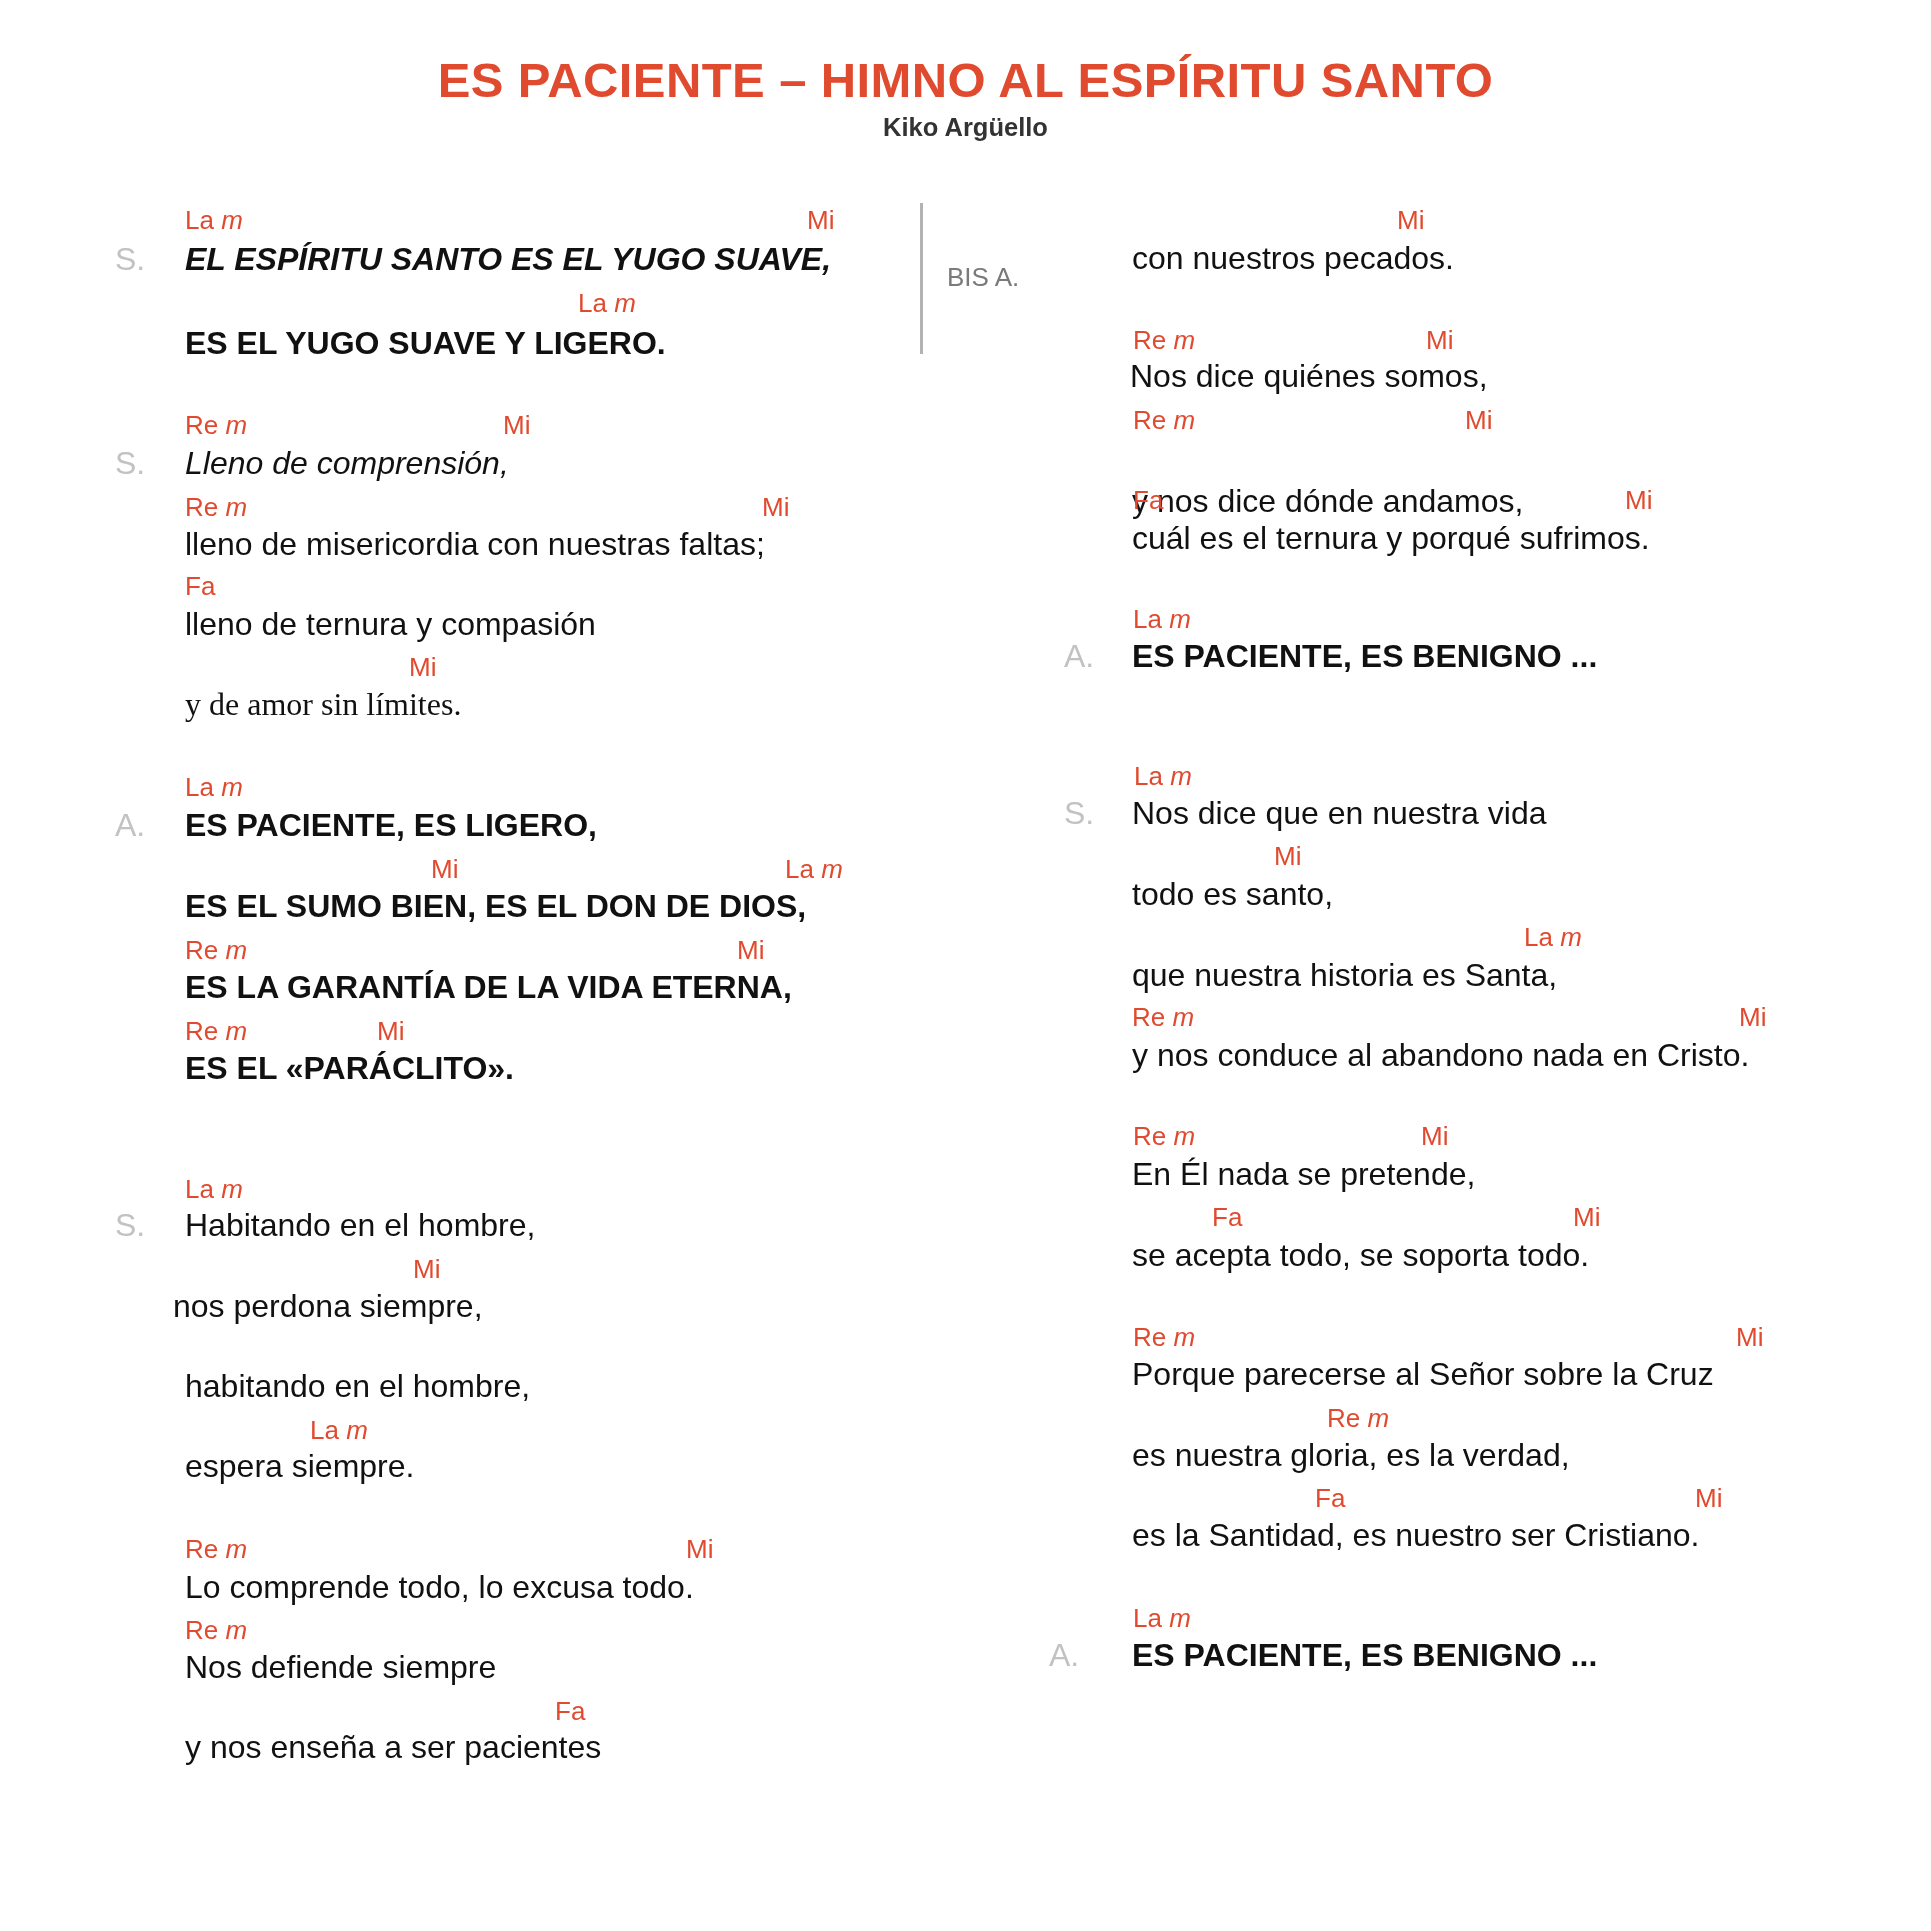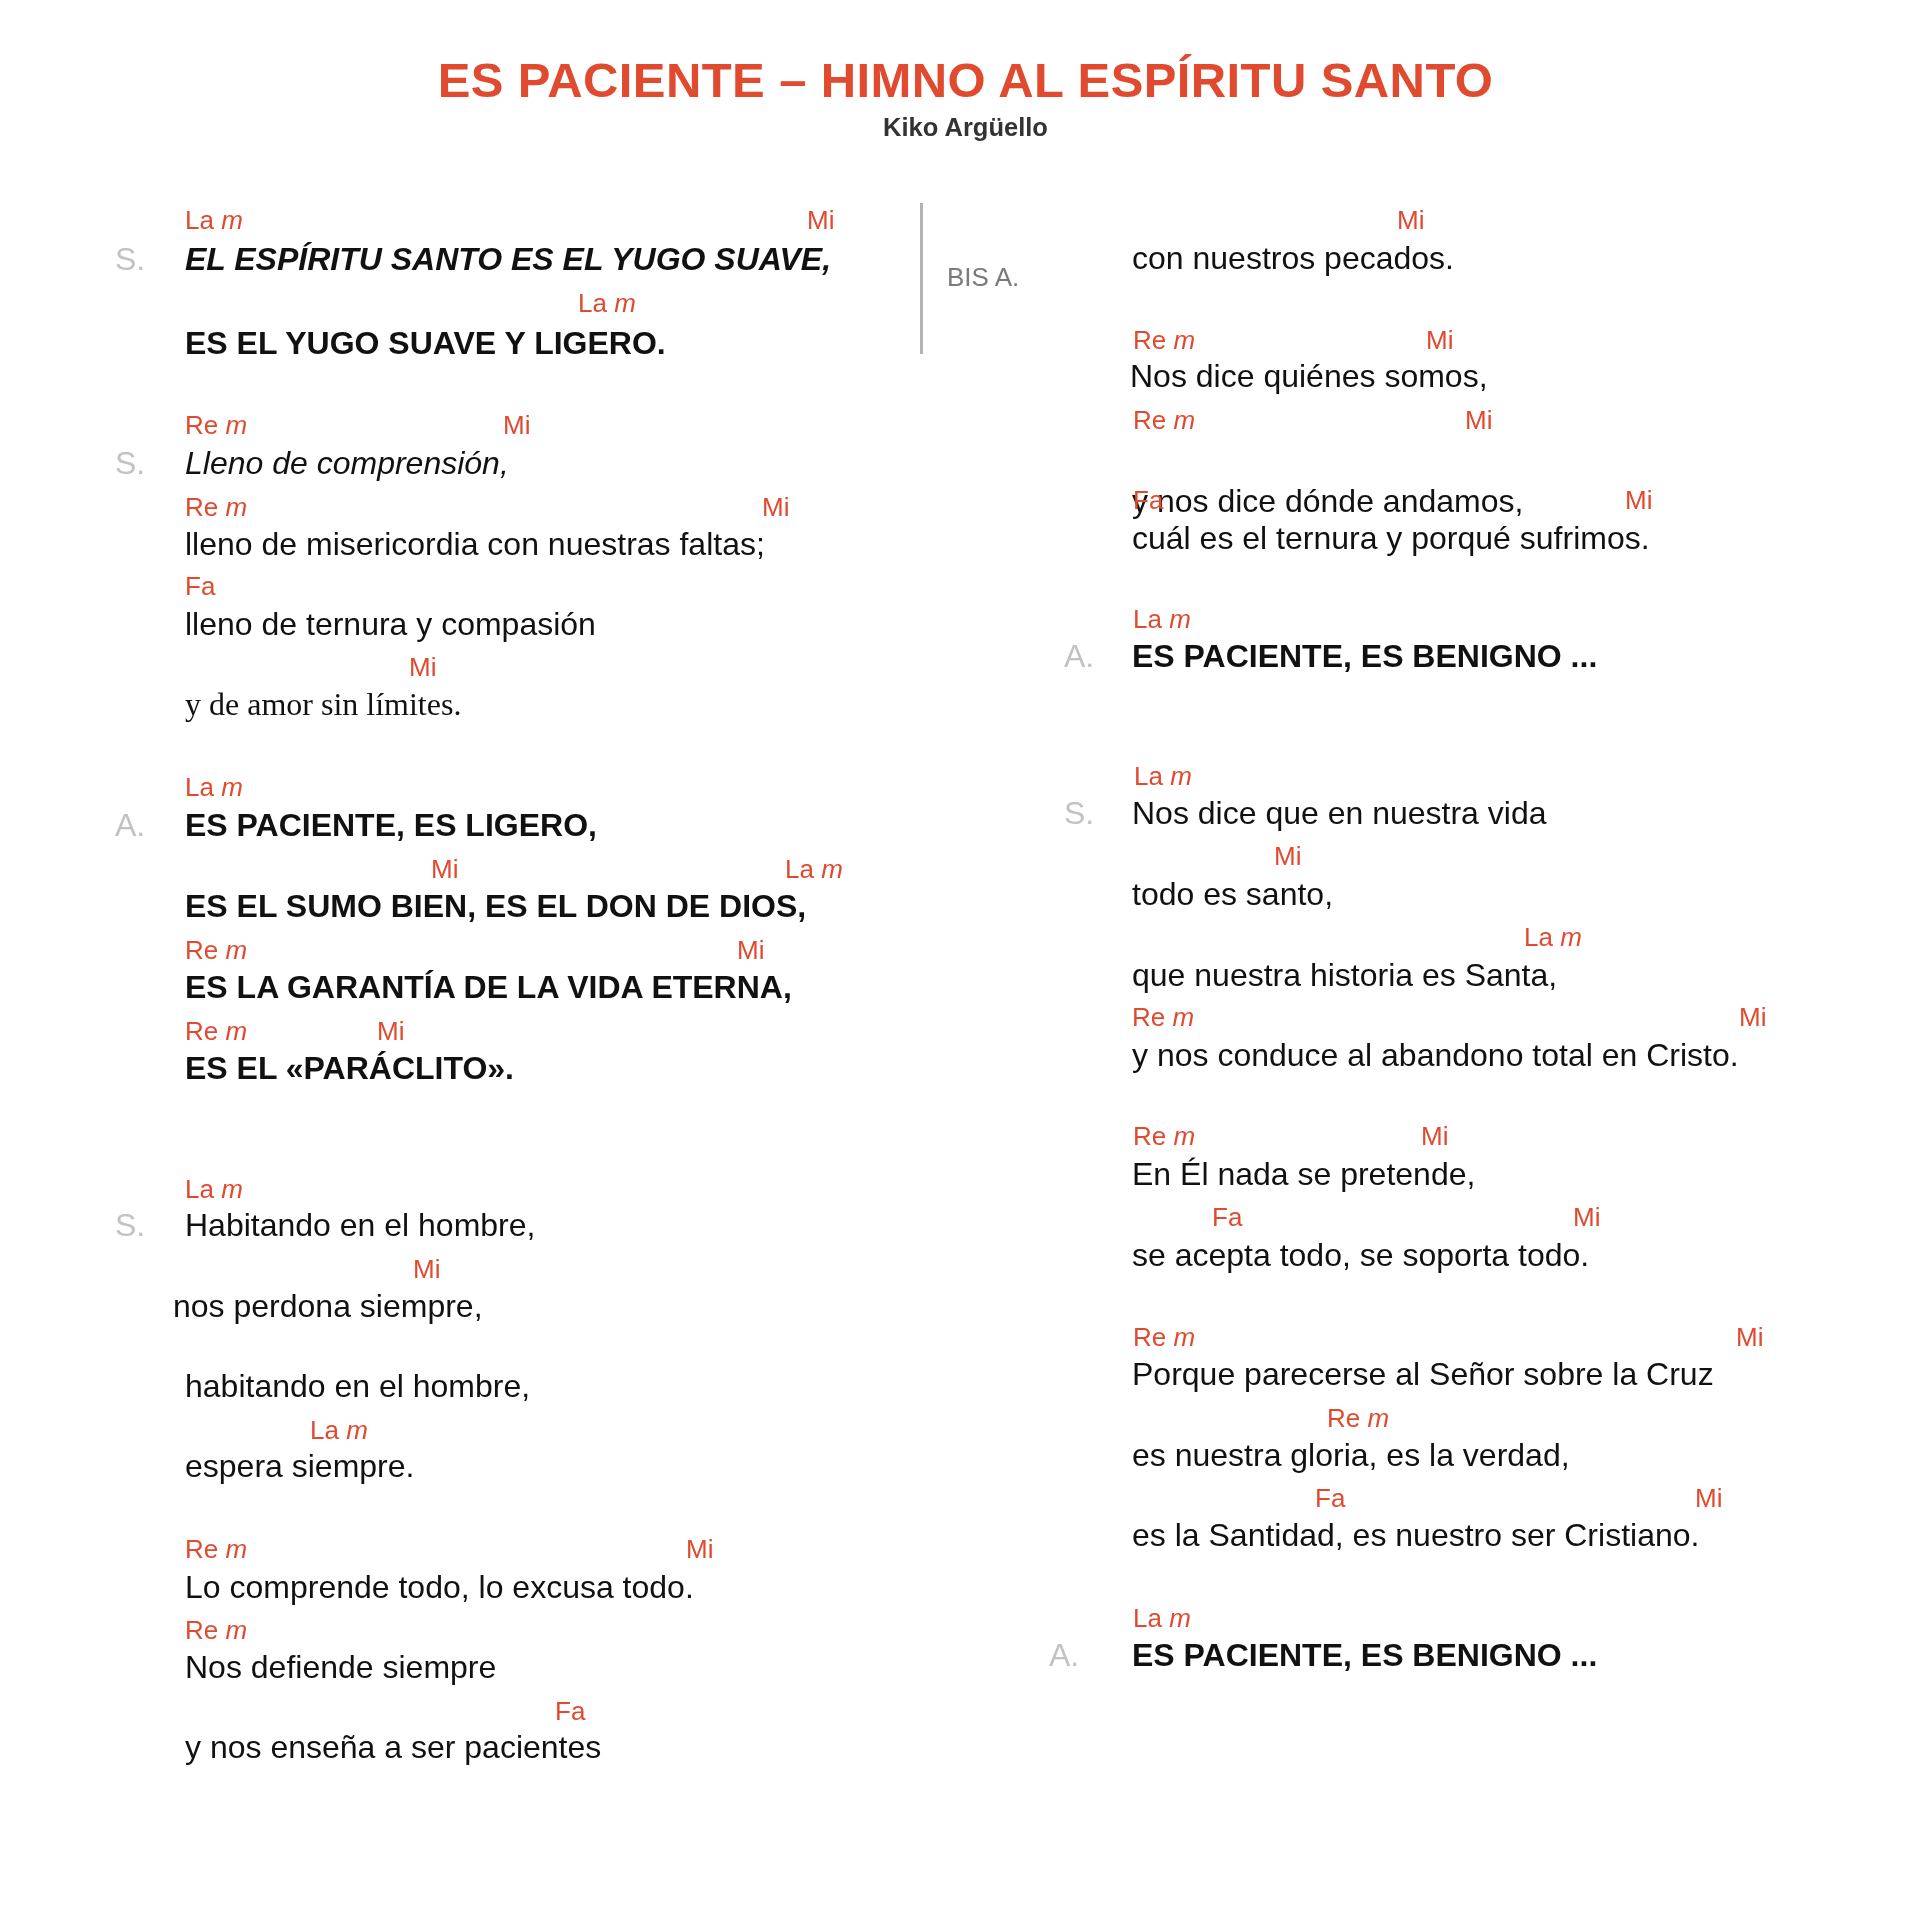--- a/index.html
+++ b/index.html
@@ -93,21 +93,21 @@
 <div class="line bold" style="left:1132px;top:639px;">ES PACIENTE, ES BENIGNO ...</div>
 
 <div class="chord" style="left:1134px;top:761px;"><span>La</span> <i>m</i></div>
 <div class="line" style="left:1132px;top:796px;">Nos dice que en nuestra vida</div>
 <div class="chord" style="left:1274px;top:841px;"><span>Mi</span></div>
 <div class="line" style="left:1132px;top:877px;">todo es santo,</div>
 <div class="chord" style="left:1524px;top:922px;"><span>La</span> <i>m</i></div>
 <div class="line" style="left:1132px;top:958px;">que nuestra historia es Santa,</div>
 <div class="chord" style="left:1132px;top:1002px;"><span>Re</span> <i>m</i></div>
 <div class="chord" style="left:1739px;top:1002px;"><span>Mi</span></div>
-<div class="line" style="left:1132px;top:1038px;">y nos conduce al abandono total en Cristo.</div>
+<div class="line" style="left:1132px;top:1038px;">y nos conduce al abandono nada en Cristo.</div>
 
 <div class="chord" style="left:1133px;top:1121px;"><span>Re</span> <i>m</i></div>
 <div class="chord" style="left:1421px;top:1121px;"><span>Mi</span></div>
 <div class="line" style="left:1132px;top:1157px;">En Él nada se pretende,</div>
 <div class="chord" style="left:1212px;top:1202px;"><span>Fa</span></div>
 <div class="chord" style="left:1573px;top:1202px;"><span>Mi</span></div>
 <div class="line" style="left:1132px;top:1238px;">se acepta todo, se soporta todo.</div>
 
 <div class="chord" style="left:1133px;top:1322px;"><span>Re</span> <i>m</i></div>
 <div class="chord" style="left:1736px;top:1322px;"><span>Mi</span></div>

